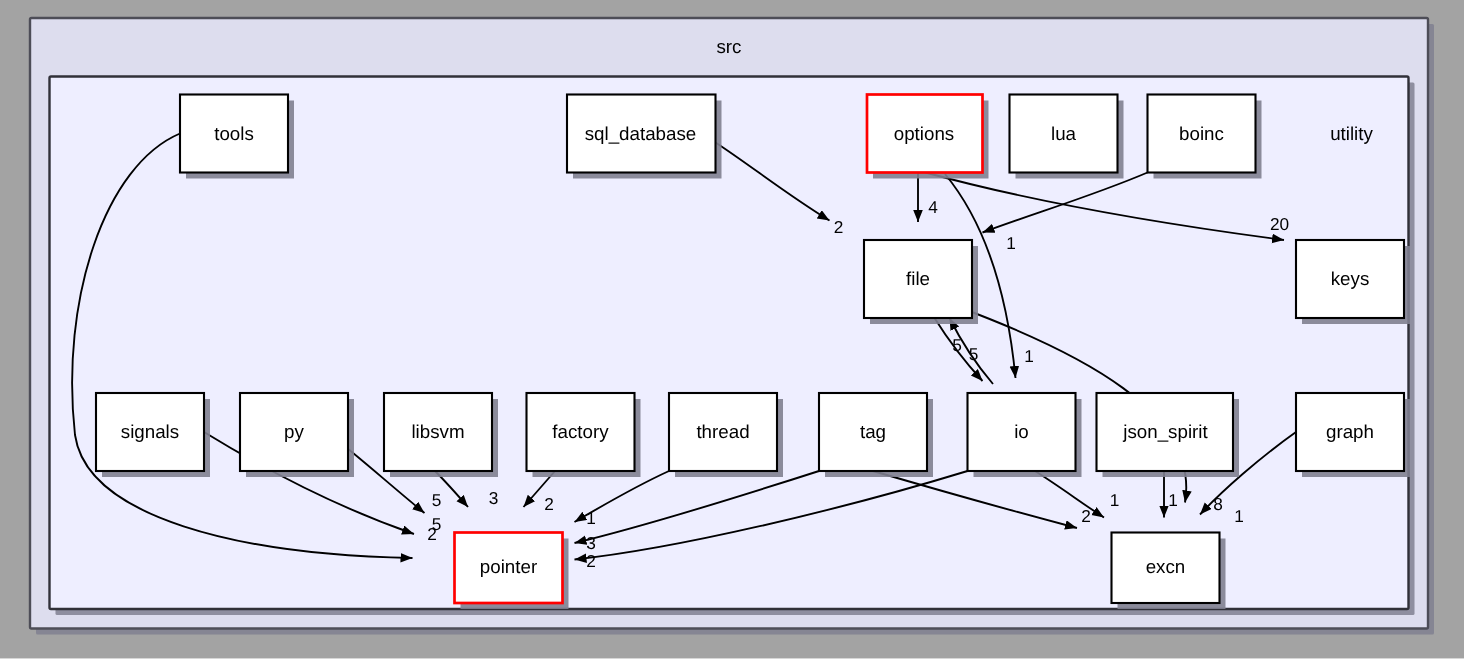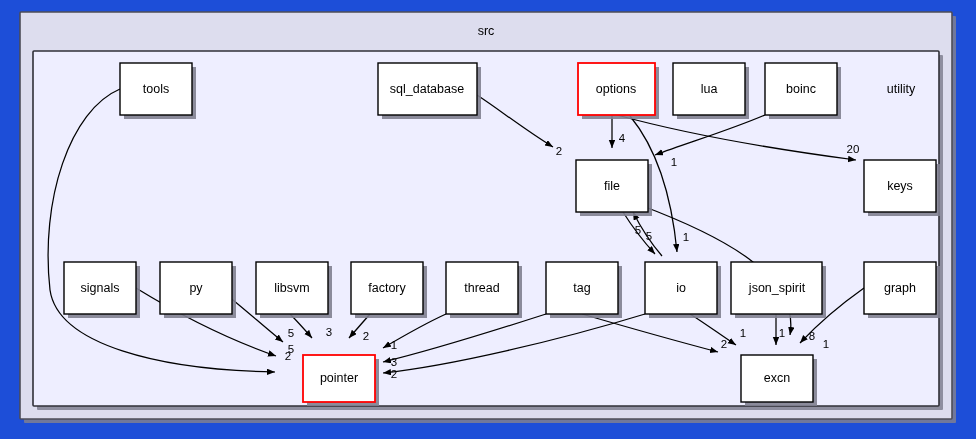--- a/index.html
+++ b/index.html
@@ -1,17 +1,17 @@
 <!DOCTYPE html>
 <html><head>
 <meta charset="utf-8">
 <style>
   html,body{margin:0;padding:0;background:#ffffff;}
   body{font-family:"Liberation Sans","DejaVu Sans",sans-serif;}
-  #canvas{position:relative;width:976px;height:439px;overflow:hidden;background:#1d4ed8;}
+  #canvas{position:relative;width:976px;height:439px;overflow:hidden;background:#a3a3a3;}
   svg#graph{position:absolute;left:0;top:0;width:976px;height:439px;}
   .cluster-rect{fill:#ddddee;stroke:#4d4d57;stroke-width:1.6;}
   .cluster-rect.inner{fill:#eeeeff;stroke:#303038;}
   .cluster-shadow{fill:#808090;opacity:.85;}
   .node-box{fill:#ffffff;stroke:#000000;stroke-width:1.4;}
   .node-box.hl{stroke:#ff0000;stroke-width:1.8;}
   .node-shadow{fill:#808090;opacity:.9;}
   .node-label{font-family:"Liberation Sans","DejaVu Sans",sans-serif;font-size:12.5px;fill:#000;text-anchor:middle;dominant-baseline:middle;}
   .cluster-title{font-family:"Liberation Sans","DejaVu Sans",sans-serif;font-size:12.5px;fill:#000;text-anchor:middle;}
   .sub-title{font-family:"Liberation Sans","DejaVu Sans",sans-serif;font-size:12.5px;fill:#000;text-anchor:middle;}

